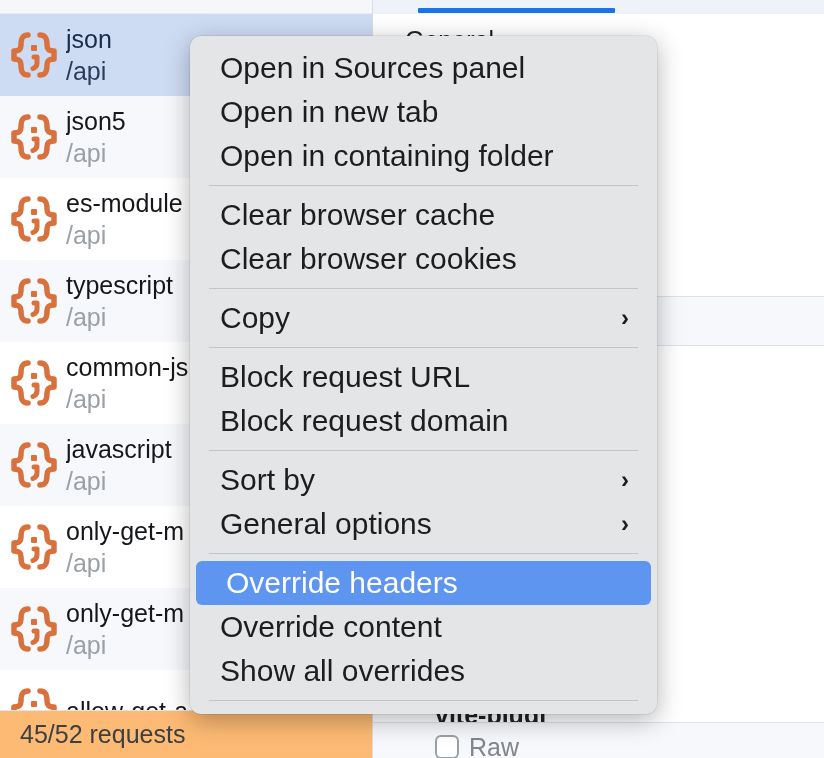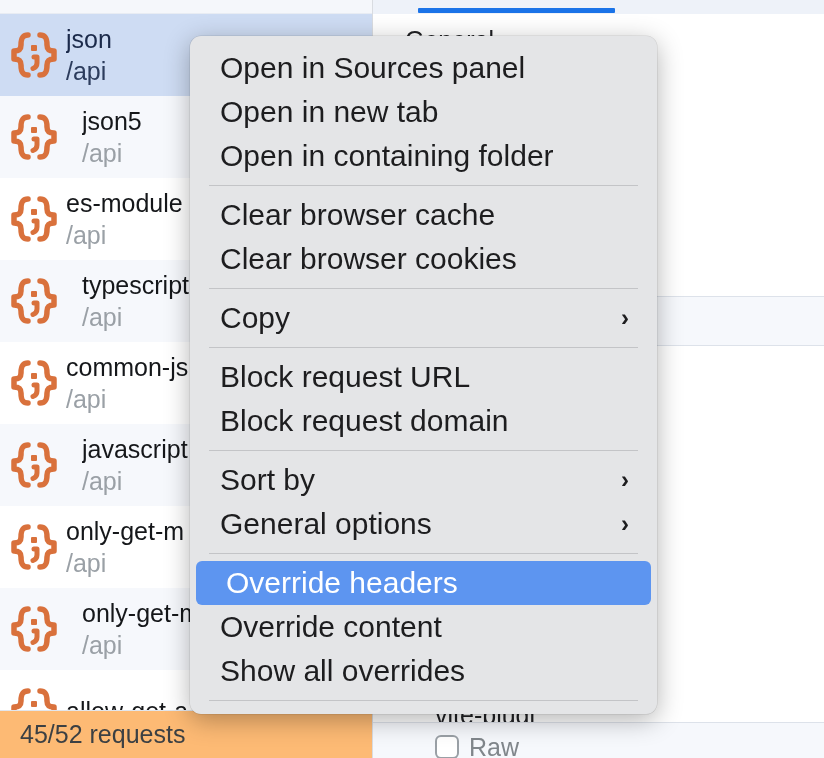--- a/index.html
+++ b/index.html
@@ -49,21 +49,21 @@
 
   .req-row {
     position: relative;
     height: 82px;
     box-sizing: border-box;
     display: flex;
     align-items: center;
     padding-left: 8px;
     background: #ffffff;
   }
-  .req-row.alt { background: #f6f8fc; gap: 16px; }
+  .req-row.alt { background: #f6f8fc; }
   .req-row.selected { background: #cedcf3; }
 
   .req-icon {
     width: 52px;
     height: 52px;
     flex: 0 0 52px;
     display: block;
     margin-right: 6px;
   }
 
@@ -186,20 +186,21 @@
     height: 42px;
     display: flex;
     align-items: center;
     padding-left: 0px;
     white-space: nowrap;
     overflow: hidden;
   }
   .detail-value {
     font-size: 25px;
     color: #202124;
+    font-weight: bold;
   }
 
   #general-values { top: 74px; }
   #general-values .detail-row { padding-left: 0; }
 
   .status-dot {
     width: 22px; height: 22px;
     border-radius: 50%;
     background: #3a8c43;
     display: inline-block;

